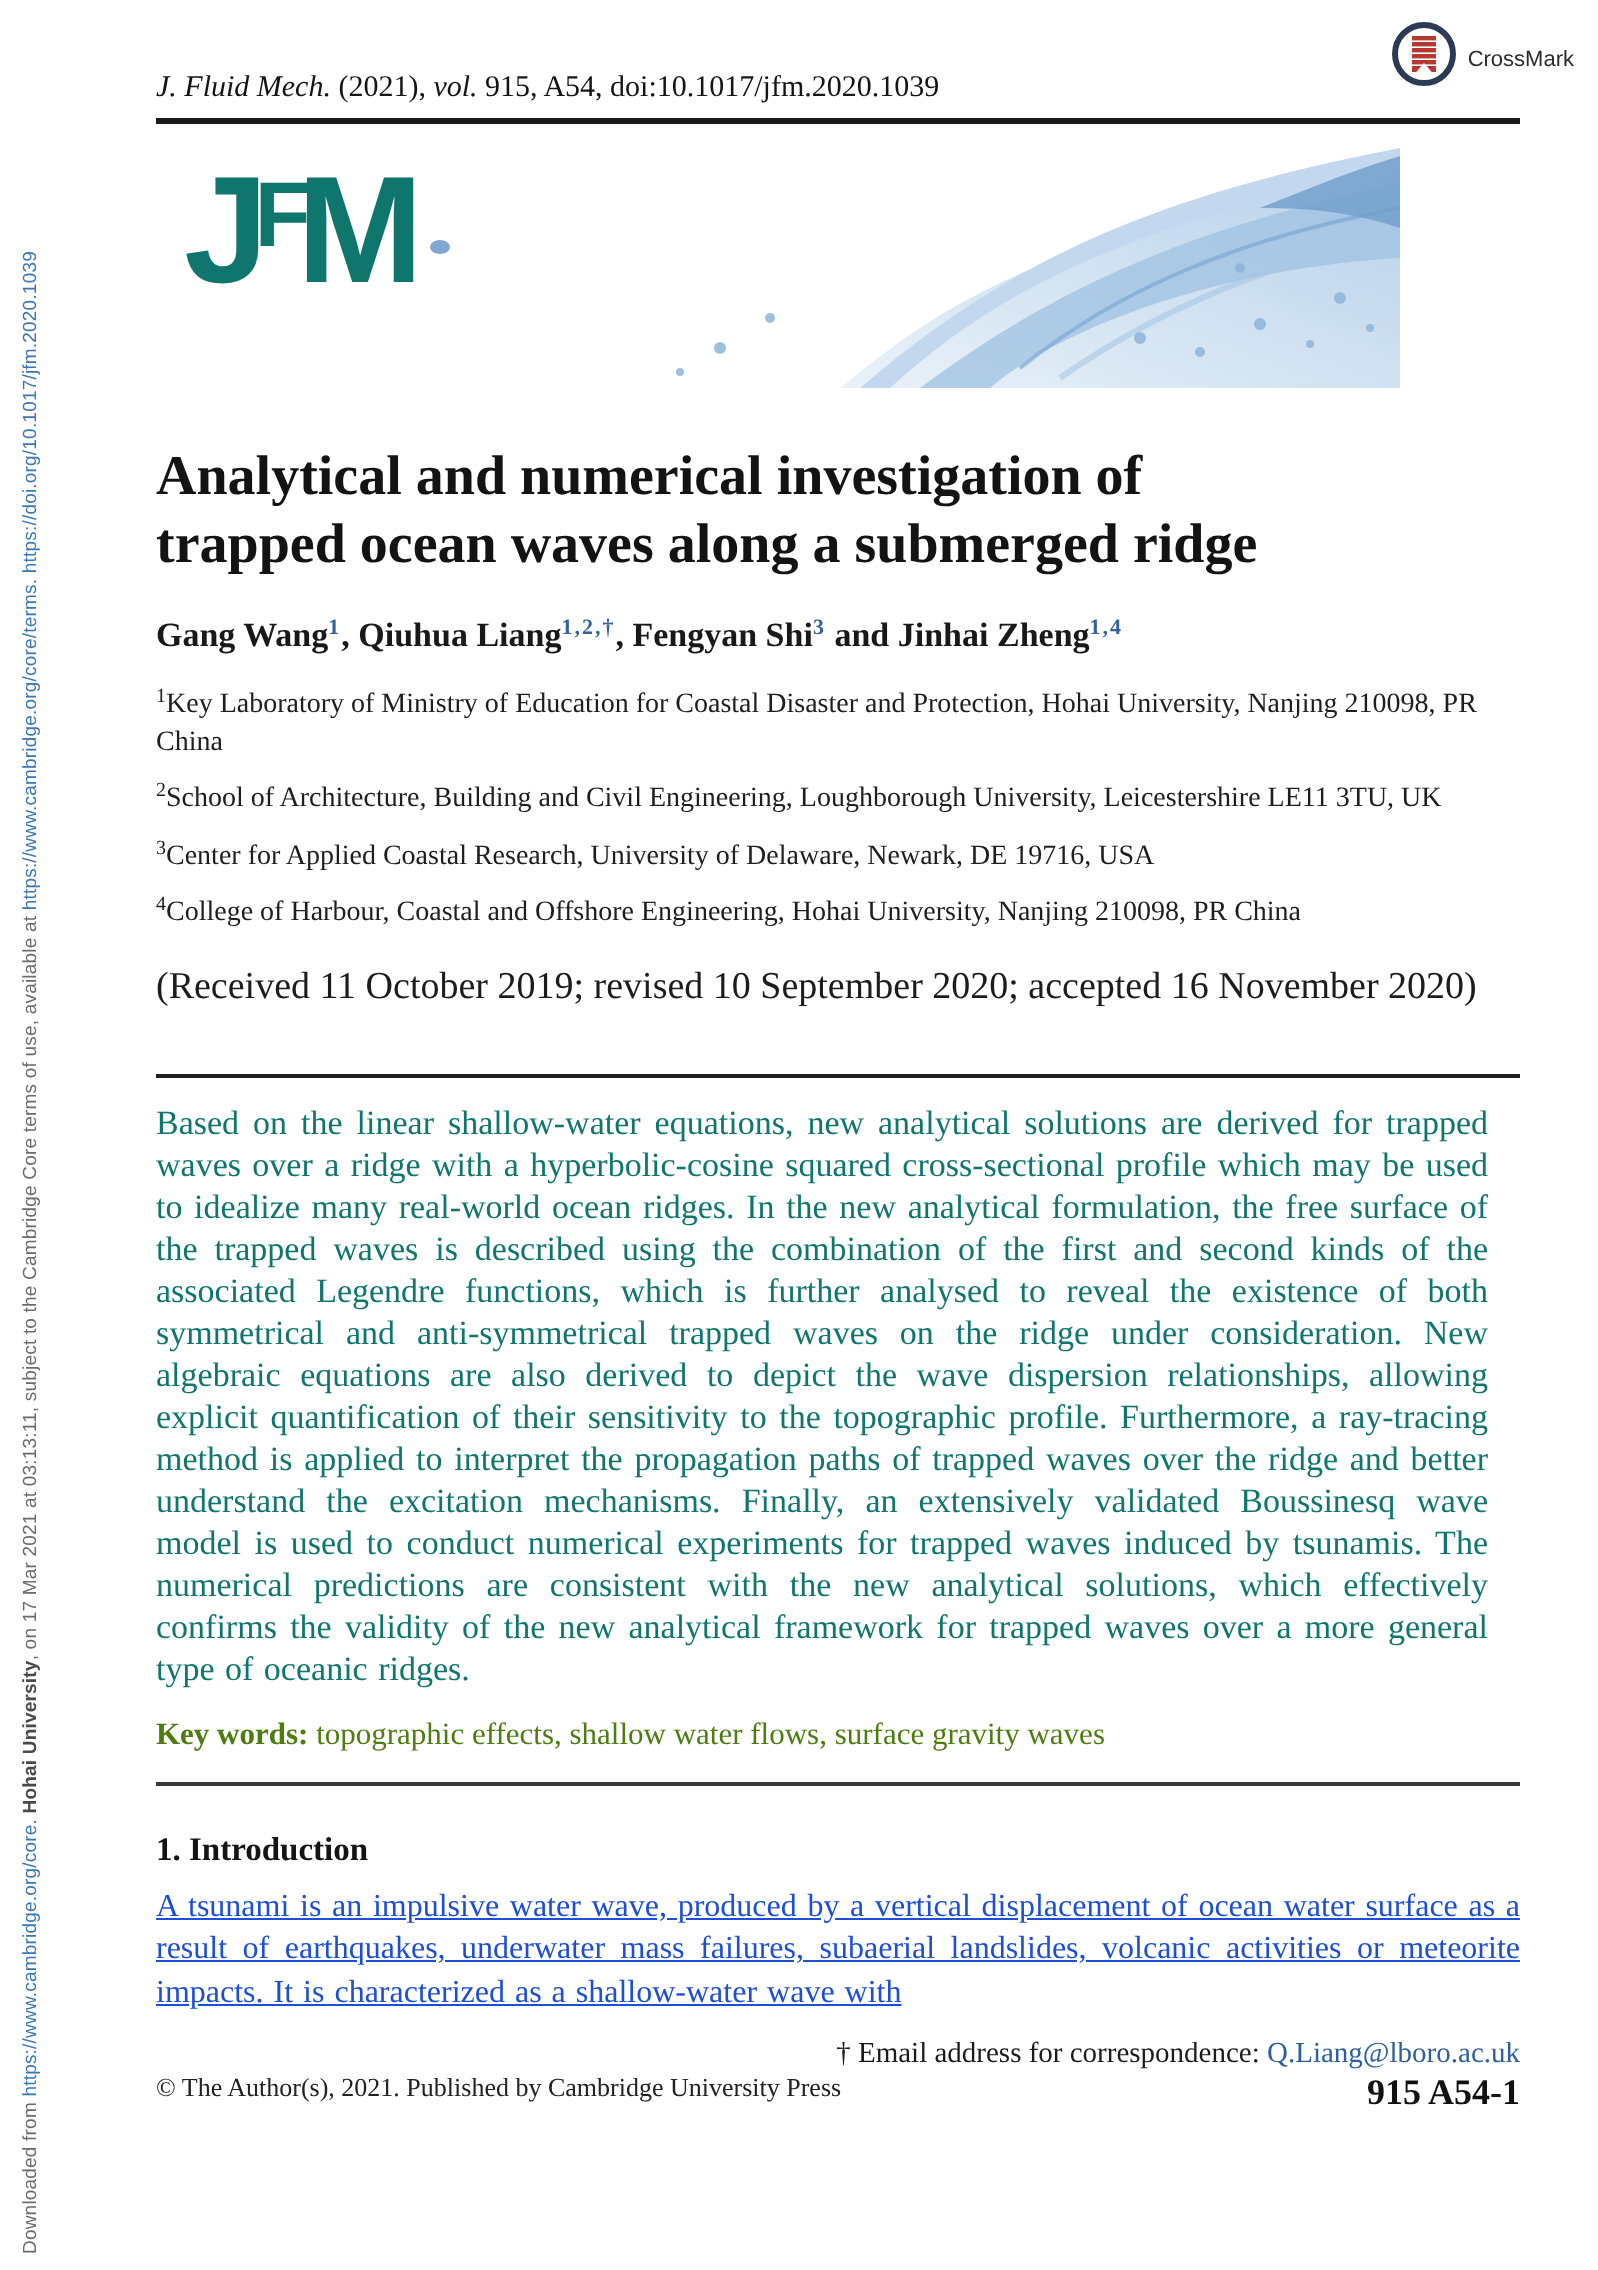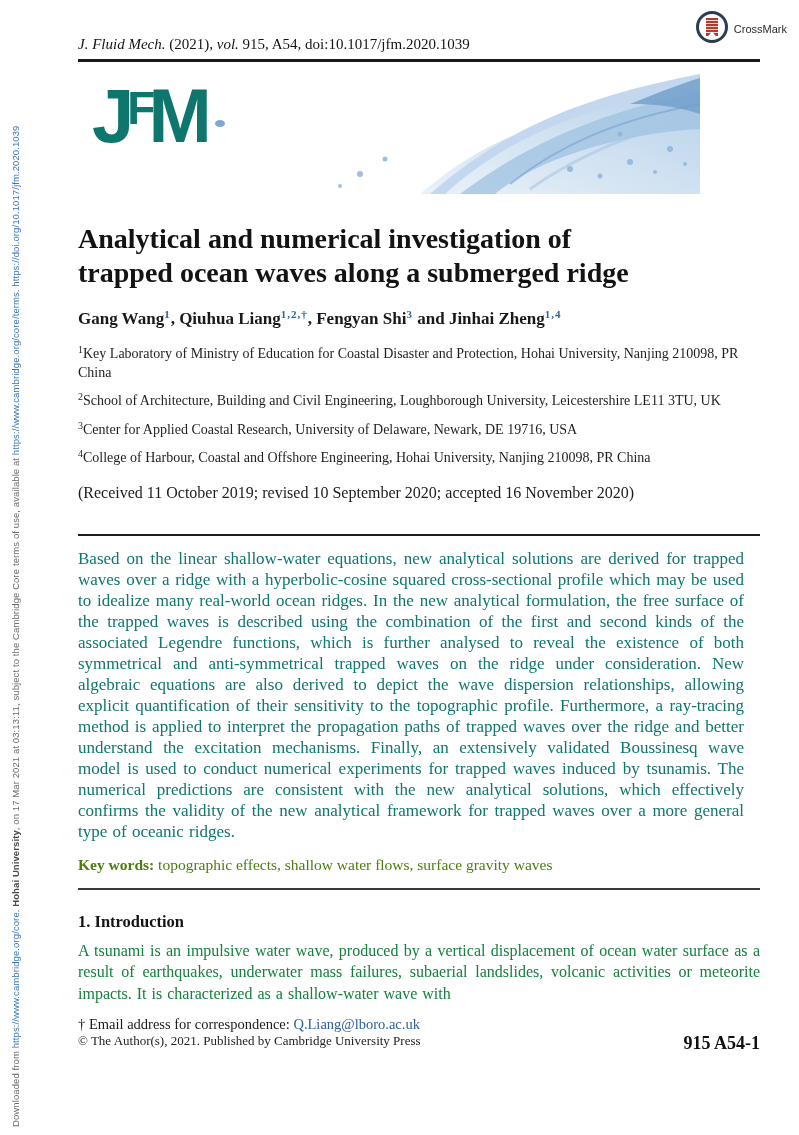--- a/index.html
+++ b/index.html
@@ -39,36 +39,36 @@
 
   .paper-title{margin-top:28px;font-size:28px;line-height:34px;font-weight:bold;color:#131313;}
 
   .authors-line{margin-top:16px;font-size:17px;font-weight:bold;color:#191919;}
   .authors-line sup{font-size:11px;font-weight:bold;color:#31639c;vertical-align:6px;letter-spacing:1px;}
 
   .affiliations{margin-top:12px;}
   .affiliations p{margin:6px 0;font-size:14px;line-height:18.5px;color:#1e1e1e;}
   .affiliations sup{font-size:10px;vertical-align:5px;color:#1e1e1e;}
 
-  .received-line{margin-top:16px;font-size:16px;color:#1c1c1c;}
+  .received-line{margin-top:16px;font-size:19px;color:#1c1c1c;}
 
   .rule-thick{margin-top:32px;height:2.5px;background:#1f1f1f;}
   .rule-thin{margin-top:14px;height:1.5px;background:#3a3a3a;}
 
   .abstract-text{margin:12px 16px 0 0;font-size:17px;line-height:21px;text-align:justify;
                  word-spacing:1px;color:#0f766e;}
 
   .keywords-line{margin-top:14px;font-size:15.5px;color:#4d7c0f;}
   .keywords-line .kw-label{font-weight:bold;}
 
   .section-heading{margin-top:22px;font-size:16.5px;font-weight:bold;color:#141414;}
   .intro-paragraph{margin:8px 0 0 0;font-size:16px;line-height:21.5px;text-align:justify;
-                   word-spacing:1px;color:#15803d;}
+                   word-spacing:1px;color:#1d4ed8;text-decoration:underline;}
 
-  .footnote{margin-top:12px;text-align:left;font-size:14.5px;color:#1b1b1b;}
+  .footnote{margin-top:12px;text-align:right;font-size:14.5px;color:#1b1b1b;}
   .link{color:#2e5f9e;cursor:pointer;}
 
   .footer-row{margin-top:0;display:flex;justify-content:space-between;align-items:flex-start;}
   .footer-copyright{font-size:13px;color:#222;}
   .page-number{font-size:18px;font-weight:bold;color:#111;}
 </style>
 </head>
 <body>
 
 <div class="page">

